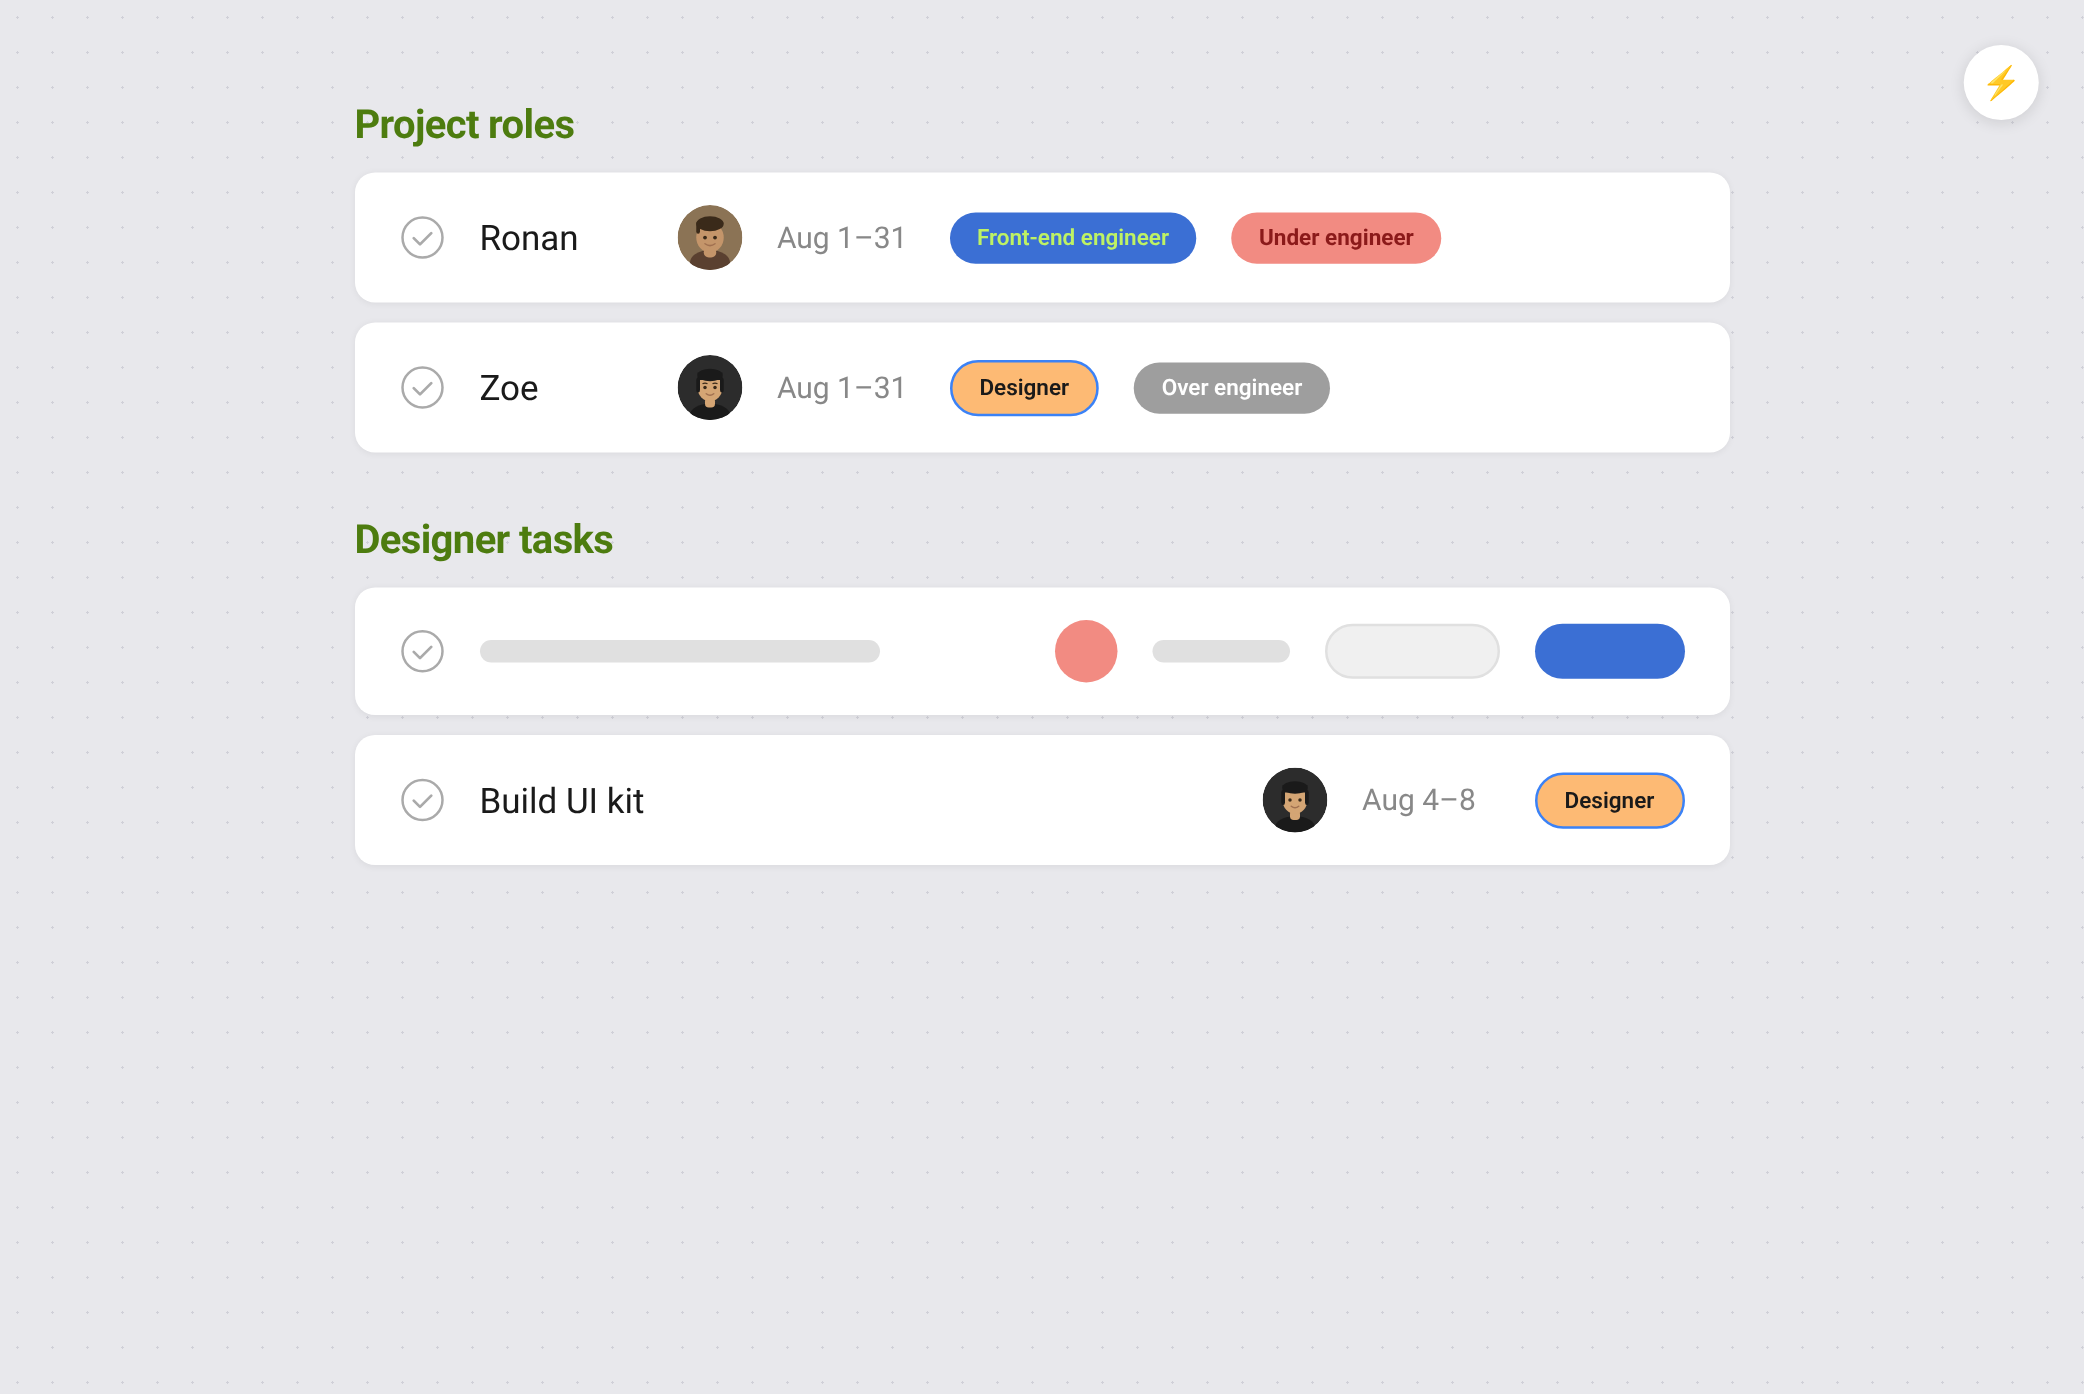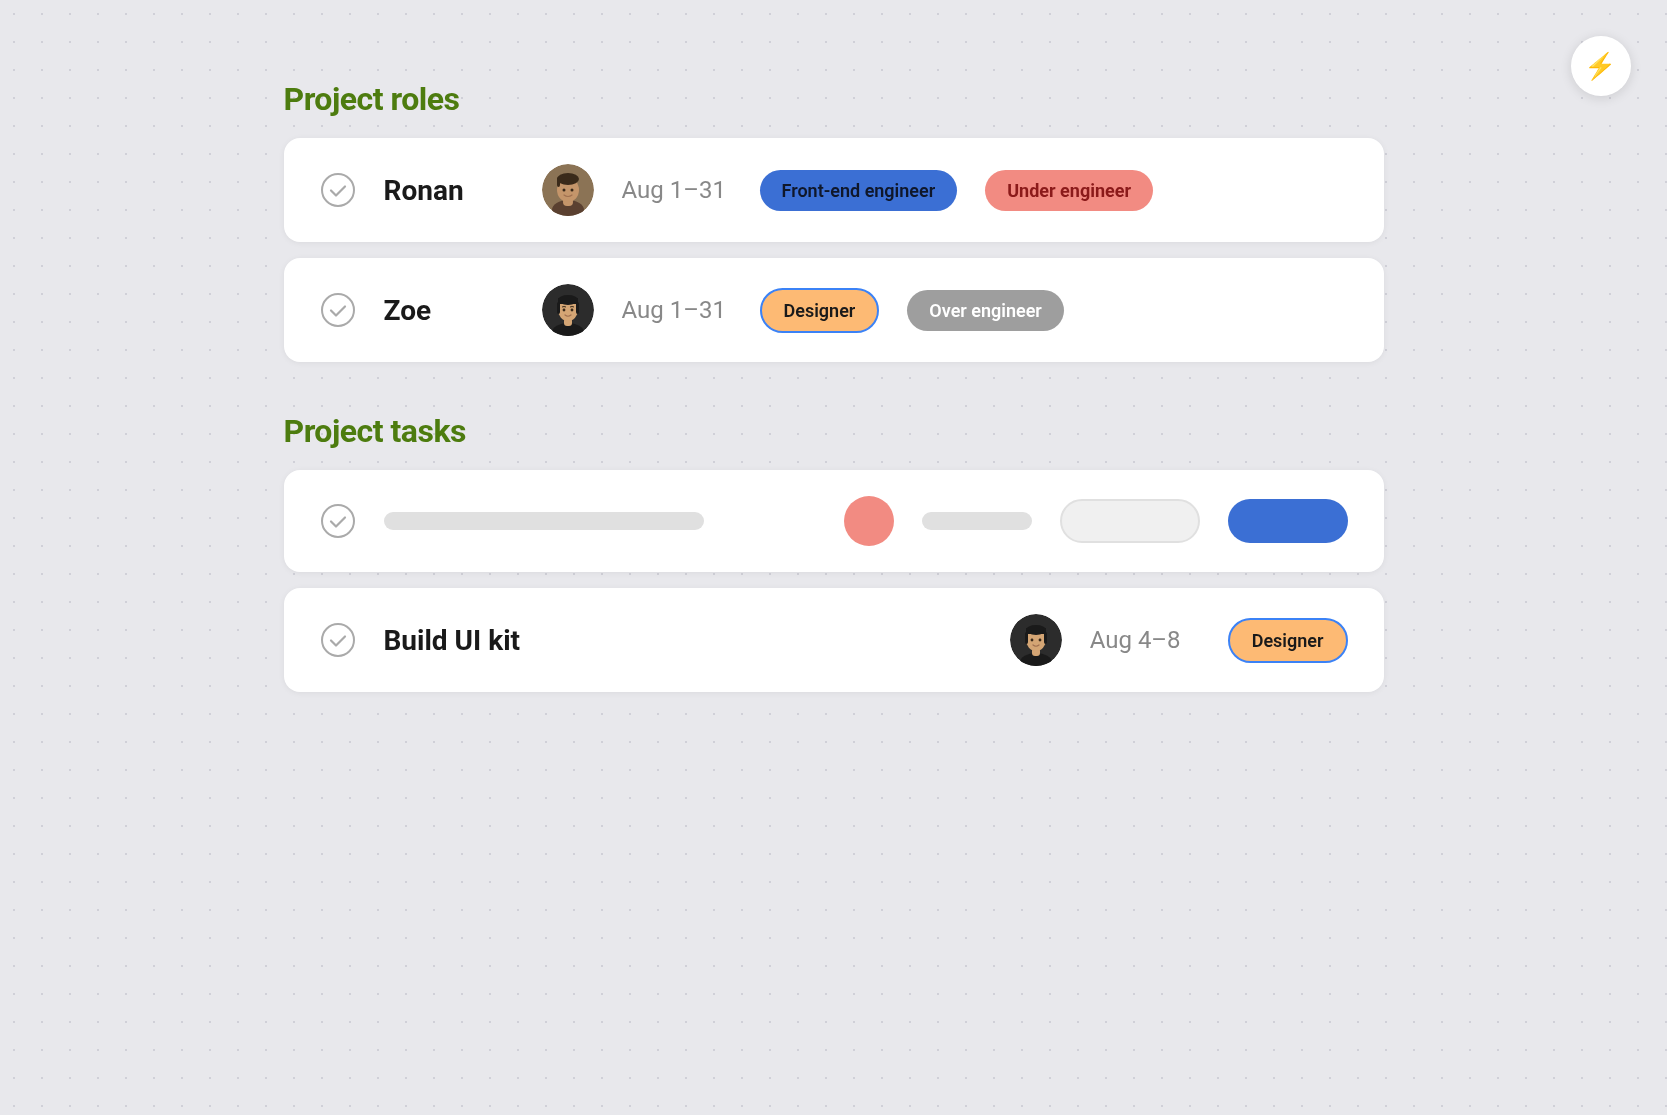--- a/index.html
+++ b/index.html
@@ -73,21 +73,21 @@
       flex-shrink: 0;
     }
 
     .check-icon svg {
       width: 36px;
       height: 36px;
     }
 
     .person-name {
       font-size: 28px;
-      font-weight: 700;
+      font-weight: 400;
       color: #1a1a1a;
       min-width: 130px;
     }
 
     .date-range {
       font-size: 24px;
       color: #888;
       font-weight: 400;
       min-width: 110px;
     }
@@ -95,21 +95,21 @@
     .badge {
       padding: 10px 22px;
       border-radius: 50px;
       font-size: 18px;
       font-weight: 600;
       white-space: nowrap;
     }
 
     .badge-role-blue {
       background: #3b6fd4;
-      color: #0f172a;
+      color: #bef264;
     }
 
     .badge-role-outline {
       background: #fdba74;
       color: #1a1a1a;
       border: 2px solid #3b82f6;
     }
 
     .badge-under-capacity {
       background: #f28b82;
@@ -266,21 +266,21 @@
         </svg>
       </div>
 
       <span class="date-range">Aug 1–31</span>
       <span class="badge badge-role-outline">Designer</span>
       <span class="badge badge-over-capacity">Over engineer</span>
     </div>
   </div>
 
   <div class="section">
-    <h2 class="section-title">Project tasks</h2>
+    <h2 class="section-title">Designer tasks</h2>
 
     <div class="task-card-blurred">
       <div class="check-icon">
         <svg viewBox="0 0 36 36" fill="none" xmlns="http://www.w3.org/2000/svg">
           <circle cx="18" cy="18" r="16" stroke="#aaa" stroke-width="2"></circle>
           <path d="M11 18.5l5 5 9-9" stroke="#aaa" stroke-width="2.2" stroke-linecap="round" stroke-linejoin="round"></path>
         </svg>
       </div>
       <div class="placeholder-bar placeholder-bar-long"></div>
       <div class="spacer"></div>

